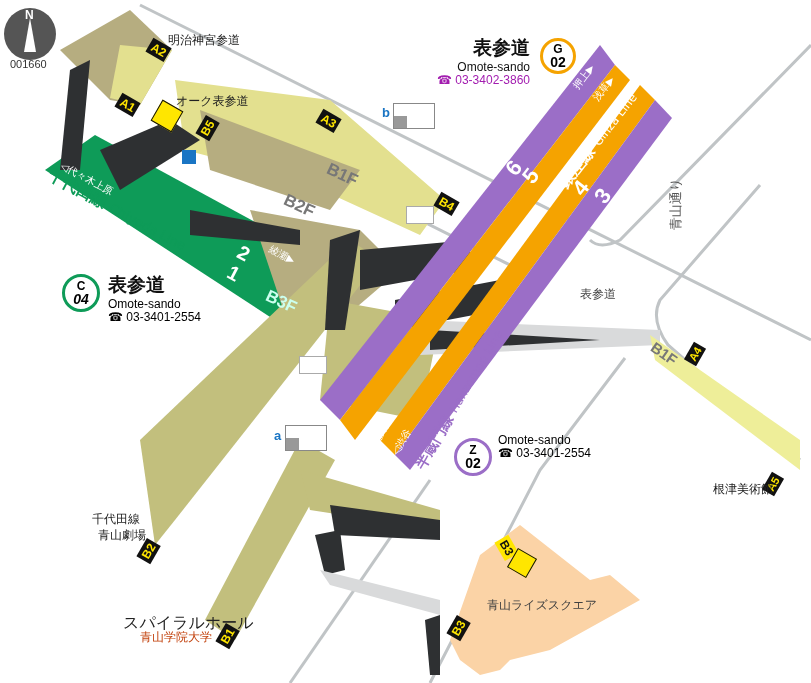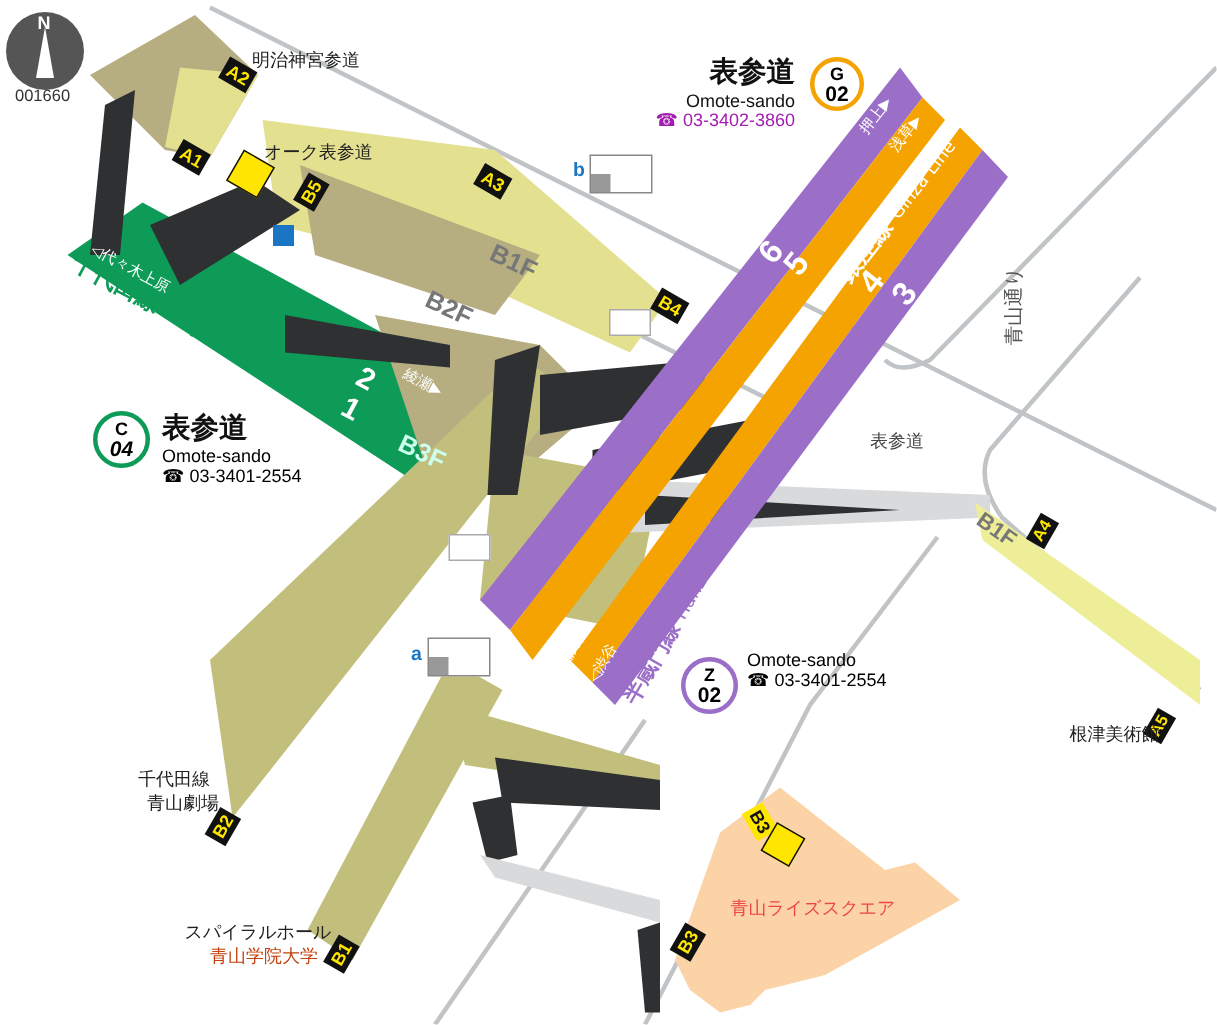--- a/index.html
+++ b/index.html
@@ -88,24 +88,24 @@
   <div style="position:absolute;left:436px;top:196px;background:#111;color:#ffe600;font:bold 12px 'Liberation Sans',sans-serif;padding:1px 3px;transform:rotate(30deg);">B4</div>
   <div style="position:absolute;left:685px;top:347px;background:#111;color:#ffe600;font:bold 11px 'Liberation Sans',sans-serif;padding:1px 3px;transform:rotate(-60deg);">A4</div>
   <div style="position:absolute;left:763px;top:477px;background:#111;color:#ffe600;font:bold 11px 'Liberation Sans',sans-serif;padding:1px 3px;transform:rotate(-60deg);">A5</div>
   <div style="position:absolute;left:138px;top:543px;background:#111;color:#ffe600;font:bold 12px 'Liberation Sans',sans-serif;padding:1px 3px;transform:rotate(-60deg);">B2</div>
   <div style="position:absolute;left:217px;top:628px;background:#111;color:#ffe600;font:bold 12px 'Liberation Sans',sans-serif;padding:1px 3px;transform:rotate(-60deg);">B1</div>
   <div style="position:absolute;left:496px;top:540px;background:#ffe600;color:#111;font:bold 12px 'Liberation Sans',sans-serif;padding:1px 3px;transform:rotate(60deg);">B3</div>
   <div style="position:absolute;left:448px;top:620px;background:#111;color:#ffe600;font:bold 12px 'Liberation Sans',sans-serif;padding:1px 3px;transform:rotate(-60deg);">B3</div>
 
   <div style="position:absolute;left:92px;top:511px;font-size:12px;color:#222;">千代田線</div>
   <div style="position:absolute;left:98px;top:527px;font-size:12px;color:#222;">青山劇場</div>
-  <div style="position:absolute;left:123px;top:613px;font-size:12px;color:#222;">スパイラルホール</div>
+  <div style="position:absolute;left:123px;top:613px;font-size:16px;color:#222;">スパイラルホール</div>
   <div style="position:absolute;left:140px;top:629px;font-size:12px;color:#c2410c;">青山学院大学</div>
   <div style="position:absolute;left:697px;top:481px;font-size:12px;color:#222;margin-left:16px;">根津美術館</div>
-  <div style="position:absolute;left:487px;top:597px;font-size:12px;color:#ef4444;">青山ライズスクエア</div>
+  <div style="position:absolute;left:487px;top:597px;font-size:12px;color:#404040;">青山ライズスクエア</div>
 
   <div style="position:absolute;left:430px;top:35px;text-align:right;width:100px;">
     <div style="font:bold 19px 'DejaVu Sans',sans-serif;color:#111;">表参道</div>
     <div style="font:12px 'Liberation Sans',sans-serif;color:#111;line-height:12px;">Omote-sando</div>
     <div style="font:12px 'Liberation Sans',sans-serif;color:#a21caf;">☎ 03-3402-3860</div>
   </div>
   <div style="position:absolute;left:540px;top:38px;width:30px;height:30px;border:3px solid #f5a300;border-radius:50%;background:#fff;text-align:center;font:bold 12px/13px 'Liberation Sans',sans-serif;">
     <div style="margin-top:2px;">G</div>
     <div style="font-size:14px;">02</div>
   </div>

